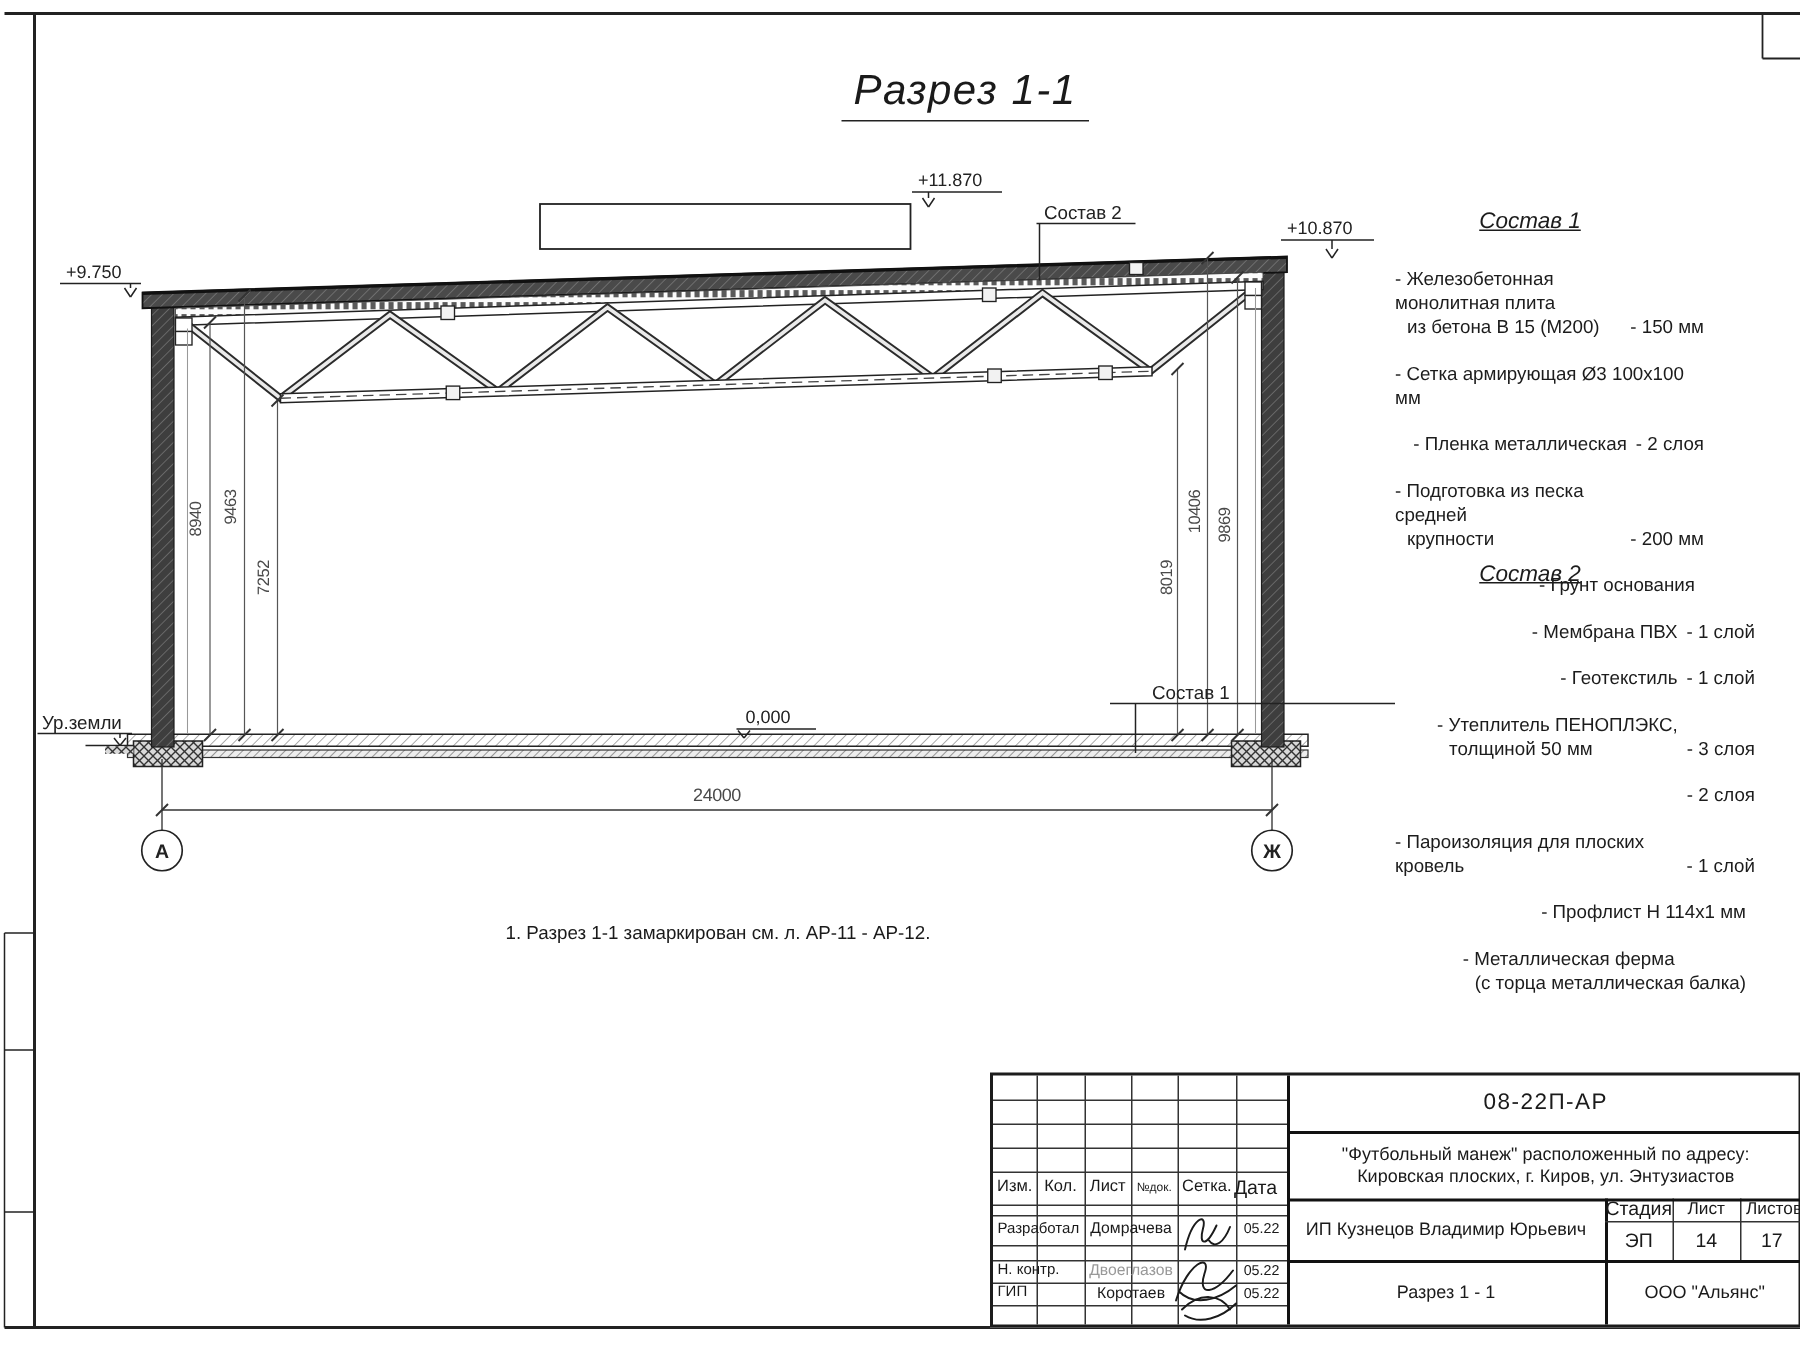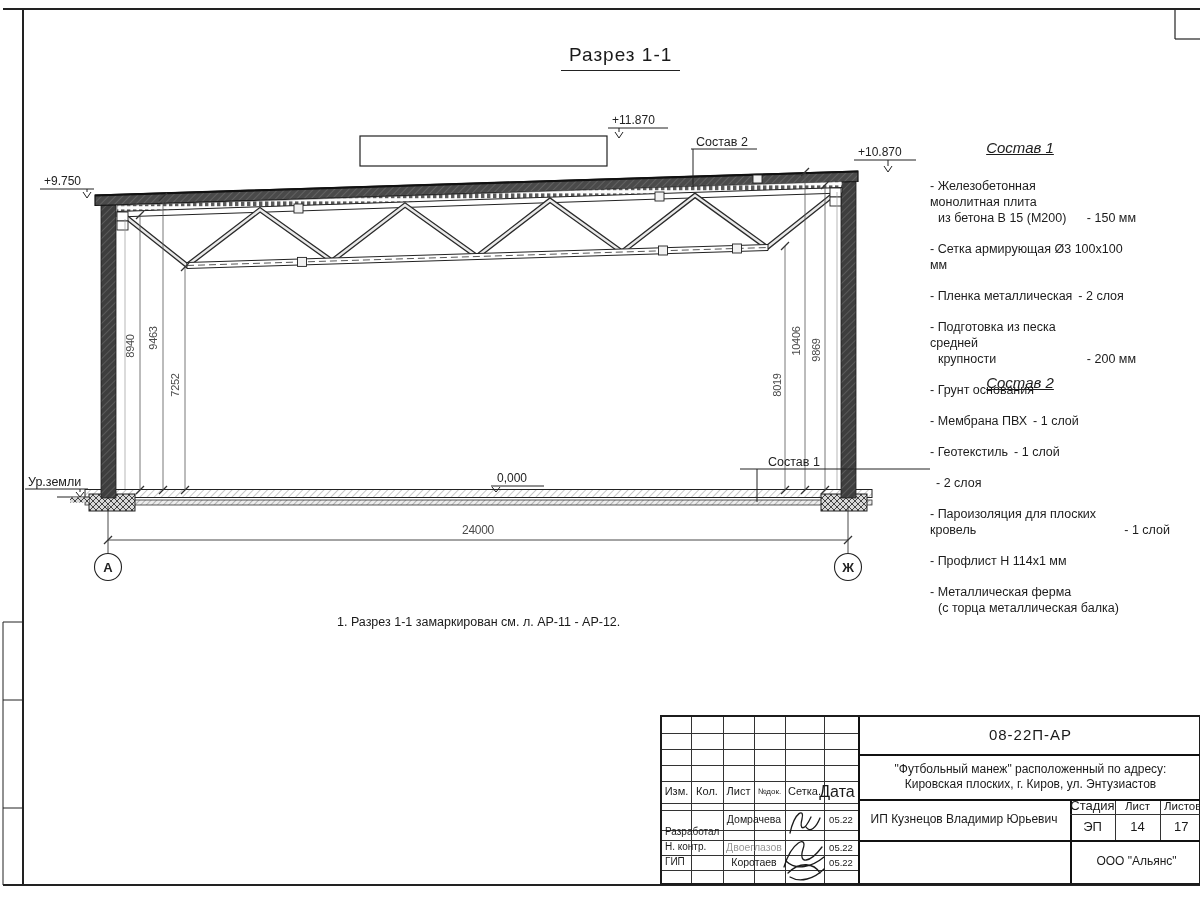--- a/index.html
+++ b/index.html
@@ -7,29 +7,29 @@
   body{width:1200px;height:900px;position:relative;overflow:hidden;background:#fff;
        font-family:"Liberation Sans",sans-serif;color:#1a1a1a;}
   
   #dwg{position:absolute;left:0;top:0;width:1200px;height:900px}
   text{font-family:"Liberation Sans",sans-serif;fill:#222}
   .lbl{font-size:12.5px}
   .elev{font-size:12px}
   .dim{font-size:11px;fill:#4a4a4a;letter-spacing:-0.3px}
   .axis{font-size:13px;font-weight:bold}
   
-  #main-title{position:absolute;left:561px;top:44px;font-size:19px;
+  #main-title{position:absolute;left:561px;top:44px;font-size:28px;font-style:italic;
     letter-spacing:1px;border-bottom:1.6px solid #222;padding:0 8px 4px 8px;}
   
   .spec{position:absolute;left:930px;font-size:12.5px;line-height:16px;color:#1c1c1c}
   #spec1{top:140px;width:206px}
   #spec2{top:375px;width:240px}
   .spec-head{width:180px;text-align:center;font-size:15px;font-style:italic;
      text-decoration:underline;margin:0 0 22px 0;}
-  .spec-item{display:flex;justify-content:flex-start;align-items:flex-end;margin-bottom:15px}
+  .spec-item{display:flex;justify-content:flex-end;align-items:flex-end;margin-bottom:15px}
   .spec-item .l2{padding-left:8px}
   .spec-val{white-space:nowrap;padding-left:6px}
   
   #note{position:absolute;left:337px;top:615px;font-size:12.5px}
   
   #tb{position:absolute;left:660px;top:715px;width:541px;height:170px;
       border:2px solid #1c1c1c;box-sizing:border-box;background:#fff}
   #tb .vl,#tb .hl{position:absolute;background:#333}
   #tb .vl{width:1px}
   #tb .hl{height:1px}
@@ -276,20 +276,27 @@
       </div>
     <div class="spec-val">- 1 слой</div>
     </div>
   <div class="spec-item">
     <div>
         <div>- Геотекстиль</div>
       </div>
     <div class="spec-val">- 1 слой</div>
     </div>
   <div class="spec-item">
+    <div>
+        <div>- Утеплитель ПЕНОПЛЭКС,</div>
+        <div class="l2">толщиной 50 мм</div>
+      </div>
+    <div class="spec-val">- 3 слоя</div>
+    </div>
+  <div class="spec-item">
     <div class="spec-val">- 2 слоя</div>
     </div>
   <div class="spec-item">
     <div>
         <div>- Пароизоляция для плоских кровель</div>
       </div>
     <div class="spec-val">- 1 слой</div>
     </div>
   <div class="spec-item">
     <div>
@@ -334,23 +341,23 @@
   <div class="hl b" style="left:196px;top:37px;width:345px"></div>
   <div class="hl b" style="left:196px;top:82px;width:345px"></div>
   <div class="hl" style="left:408px;top:97px;width:133px"></div>
   <div class="hl b" style="left:196px;top:123px;width:345px"></div>
 
   <div class="cell" style="left:0;top:64px;width:29px;height:22px;font-size:11px">Изм.</div>
   <div class="cell" style="left:29px;top:64px;width:32px;height:22px;font-size:11px">Кол.</div>
   <div class="cell" style="left:61px;top:64px;width:31px;height:22px;font-size:11px">Лист</div>
   <div class="cell" style="left:92px;top:64px;width:31px;height:22px;font-size:8px">№док.</div>
   <div class="cell" style="left:123px;top:64px;width:39px;height:22px;font-size:11px">Сетка.</div>
-  <div class="cell" style="left:164px;top:64px;width:22px;height:22px;font-size:16px">Дата</div>
-
-  <div class="cell small" style="left:0;top:105px;width:61px;height:20px">Разработал</div>
+  <div class="cell" style="left:164px;top:64px;width:22px;height:22px;font-size:13px">Дата</div>
+
+  <div class="cell small" style="left:0;top:93px;width:61px;height:20px">Разработал</div>
   <div class="cell" style="left:61px;top:93px;width:62px;height:20px;font-size:10.5px">Домрачева</div>
   <div class="cell" style="left:162px;top:93px;width:34px;height:20px;font-size:9.5px">05.22</div>
 
   <div class="cell small" style="left:0;top:123px;width:61px;height:15px">Н. контр.</div>
   <div class="cell" style="left:61px;top:123px;width:62px;height:15px;font-size:10.5px;color:#999">Двоеглазов</div>
   <div class="cell" style="left:162px;top:123px;width:34px;height:15px;font-size:9.5px">05.22</div>
 
   <div class="cell small" style="left:0;top:138px;width:61px;height:15px">ГИП</div>
   <div class="cell" style="left:61px;top:138px;width:62px;height:15px;font-size:10.5px">Коротаев</div>
   <div class="cell" style="left:162px;top:138px;width:34px;height:15px;font-size:9.5px">05.22</div>
@@ -361,20 +368,21 @@
   <svg class="sig" style="left:118px;top:116px" width="48" height="52" viewBox="0 0 48 52">
     <path d="M4,34 C12,8 28,2 23,16 C18,32 30,30 42,14 M6,28 C16,38 32,34 44,24 M10,44 C20,50 34,46 44,36 M8,40 C20,28 34,30 40,40"></path>
   </svg>
 
   <div class="cell" style="left:196px;top:0;width:345px;height:37px;font-size:15px;letter-spacing:1px">08-22П-АР</div>
   <div class="cell" style="left:196px;top:37px;width:345px;height:45px;flex-direction:column">
     <div>"Футбольный манеж" расположенный по адресу:</div>
     <div>Кировская плоских, г. Киров, ул. Энтузиастов</div>
   </div>
   <div class="cell" style="left:196px;top:82px;width:212px;height:41px">ИП Кузнецов Владимир Юрьевич</div>
+  <div class="cell" style="left:196px;top:123px;width:212px;height:43px">Разрез 1 - 1</div>
 
   <div class="cell" style="left:408px;top:82px;width:45px;height:15px;font-size:13px">Стадия</div>
   <div class="cell" style="left:453px;top:82px;width:45px;height:15px;font-size:11.5px">Лист</div>
   <div class="cell" style="left:498px;top:82px;width:45px;height:15px;font-size:11.5px;justify-content:flex-start;padding-left:4px;box-sizing:border-box">Листов</div>
   <div class="cell" style="left:408px;top:97px;width:45px;height:26px;font-size:13px">ЭП</div>
   <div class="cell" style="left:453px;top:97px;width:45px;height:26px;font-size:13px">14</div>
   <div class="cell" style="left:498px;top:97px;width:45px;height:26px;font-size:13px;justify-content:flex-start;padding-left:14px;box-sizing:border-box">17</div>
   <div class="cell" style="left:408px;top:123px;width:133px;height:43px">ООО "Альянс"</div>
 </div>
 

